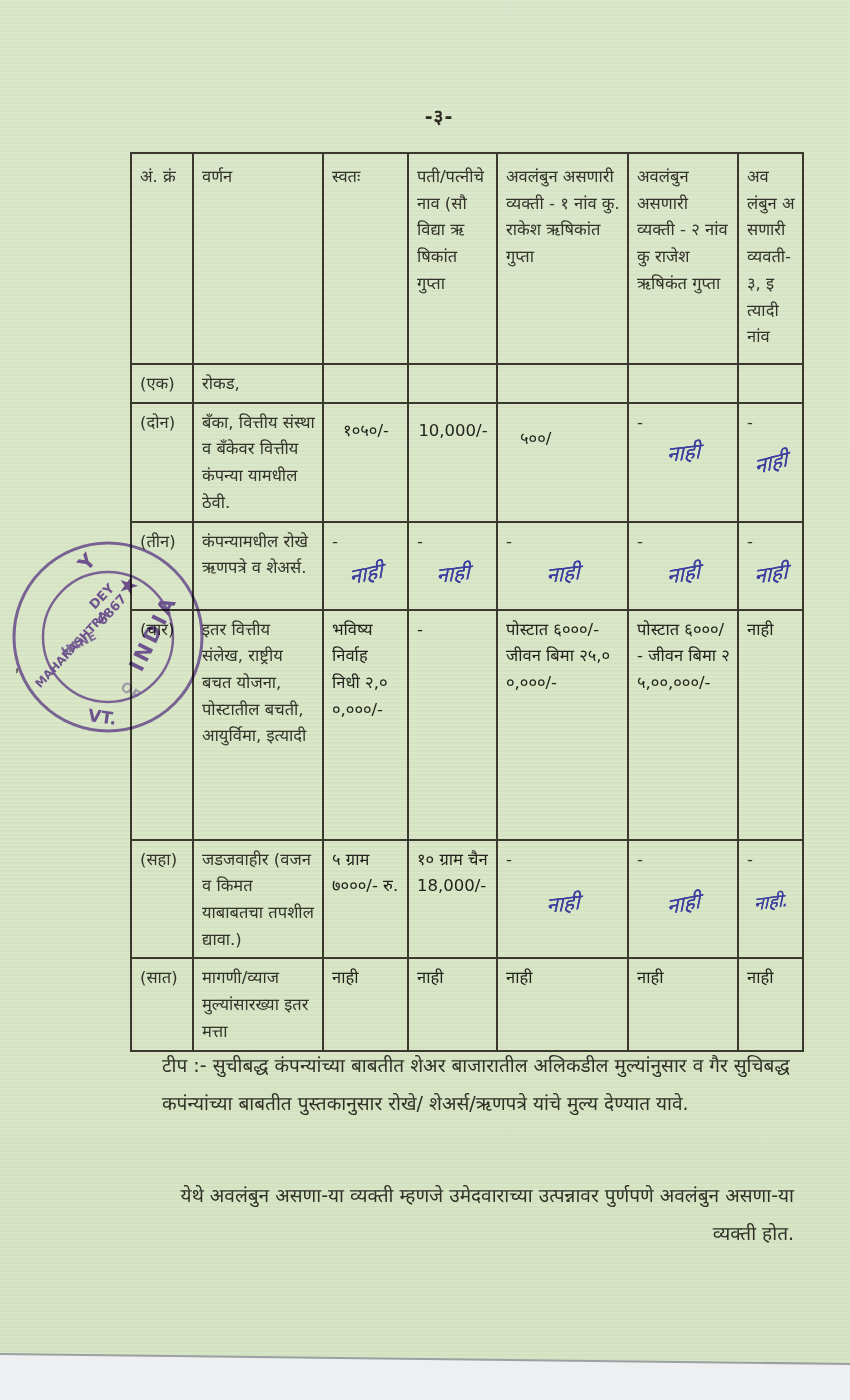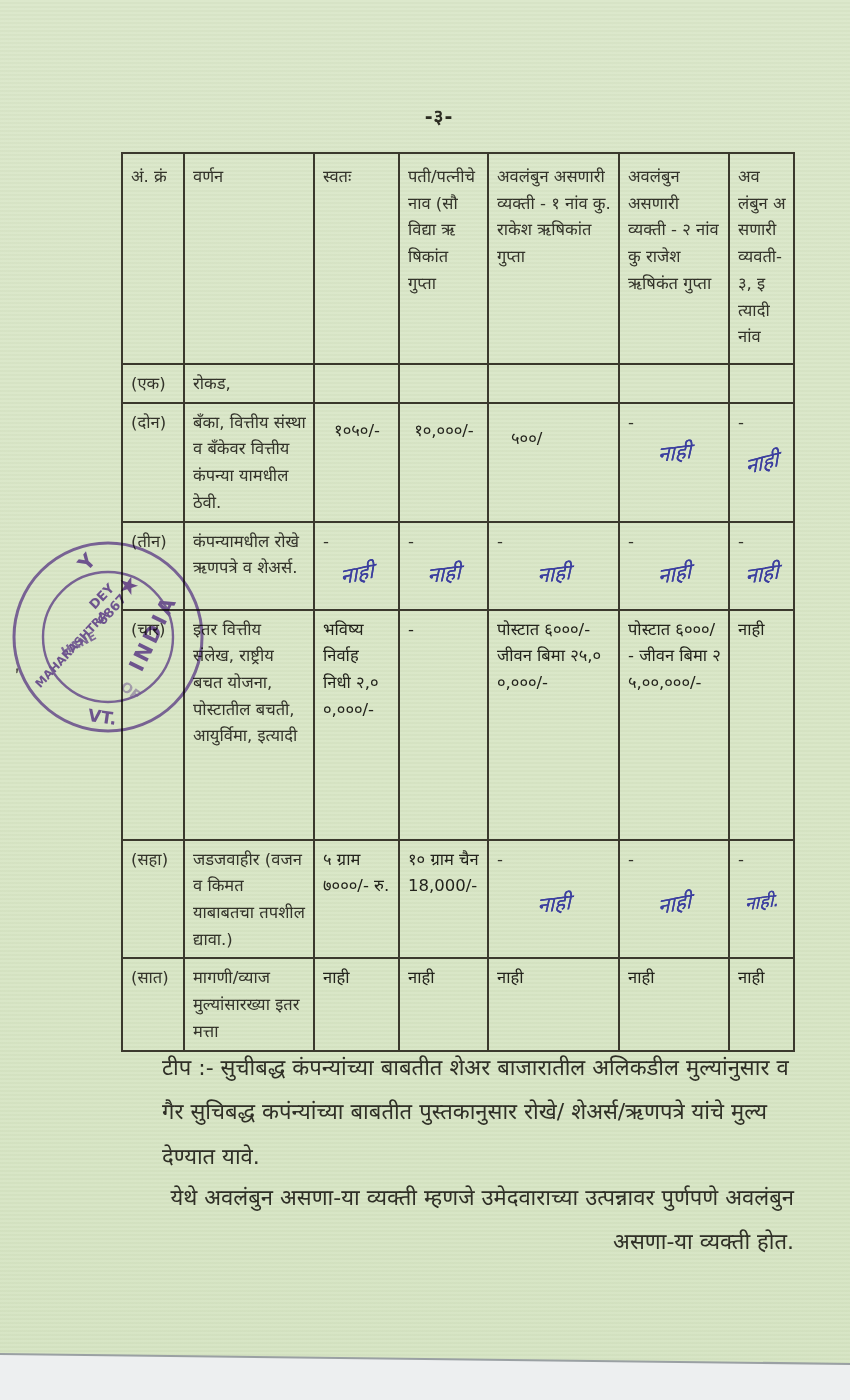--- a/index.html
+++ b/index.html
@@ -14,21 +14,21 @@
     background:
       repeating-linear-gradient(180deg, rgba(255,255,255,0.05) 0 2px, rgba(0,0,0,0.015) 2px 4px),
       linear-gradient(180deg,#dae7c9 0%,#d8e6c5 55%,#d5e4c2 100%);
     clip-path:polygon(0 0,100% 0,100% 97.43%,0 96.71%);
   }
   .paper-edge-svg{position:absolute;left:0;top:1350px;width:850px;height:20px;}
   .pagenum{
     position:absolute;top:103px;left:0;width:878px;text-align:center;
     font-size:19px;font-weight:700;color:#2c2c22;letter-spacing:1px;
   }
-  .tablewrap{position:absolute;left:121px;top:152px;}
+  .tablewrap{position:absolute;left:130px;top:152px;}
   table{border-collapse:collapse;table-layout:fixed;width:672px;}
   td{
     border:2px solid #3b392d;vertical-align:top;
     padding:6px 7px 4px 8px;
     font-size:16.5px;line-height:1.62;color:#33332a;
     overflow:hidden;
   }
   tr.hdr td{padding-top:10px;}
   .sr{color:#33332a;}
   .b .p{font-weight:400;color:#23231c;}
@@ -38,21 +38,21 @@
   .p:empty{display:none;}
   .hw{
     display:block;text-align:center;margin-top:2px;
     font-size:21px;font-style:italic;color:#3c3f9f;
     transform:rotate(-7deg) skewX(-6deg);
     text-shadow:0 0 .4px #3c3f9f;
   }
   .hw:empty{display:none;}
   .note,.para{
     position:absolute;left:162px;width:632px;
-    font-size:22px;line-height:2.02;color:#2f2f26;
+    font-size:19px;line-height:2.02;color:#2f2f26;
   }
   .note{top:1046px;}
   .para{top:1176px;text-align:right;}
   .stamp{position:absolute;left:4px;top:534px;width:216px;height:216px;opacity:.88;mix-blend-mode:multiply;}
   .stray-mark{
     position:absolute;left:15px;top:664px;font-size:20px;color:#5a574c;
     transform:rotate(-12deg);
   }
 </style>
 </head>
@@ -121,21 +121,21 @@
     <td class="sr">
             <span class="p">(दोन)</span>
           </td>
     <td>
             <span class="p">बँका, वित्तीय संस्था व बँकेवर वित्तीय कंपन्या यामधील ठेवी.</span>
           </td>
     <td class="b ctr" style="padding-top:14px">
             <span class="p">१०५०/-</span>
           </td>
     <td class="b ctr brk" style="padding-top:14px">
-            <span class="p">१०,०००/-</span>
+            <span class="p">10,000/-</span>
           </td>
     <td class="b" style="padding-top:22px;padding-left:22px">
             <span class="p">५००/</span>
           </td>
     <td>
             <span class="p">-</span>
             <span class="hw" style="margin-top:0">नाही</span>
           </td>
     <td>
             <span class="p">-</span>

